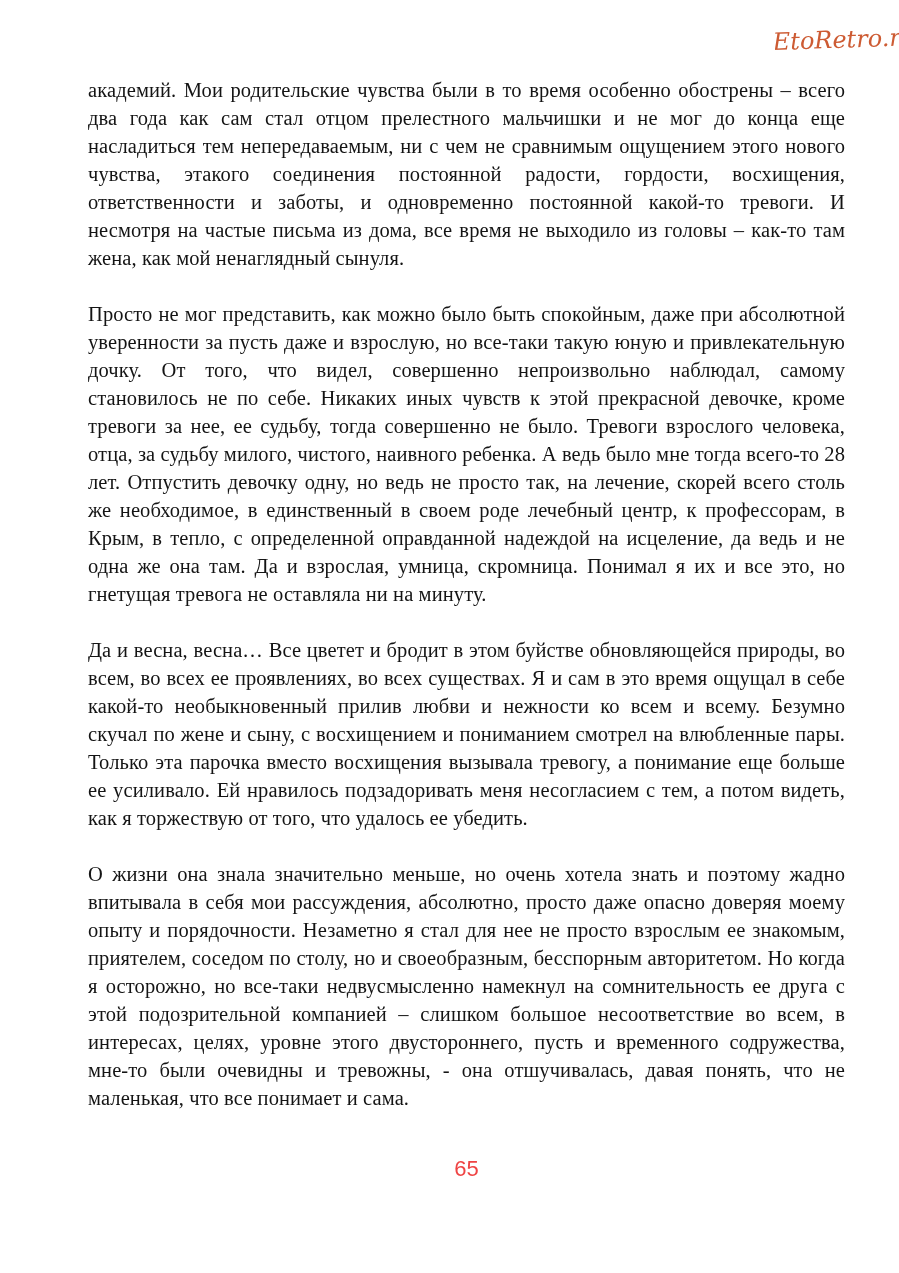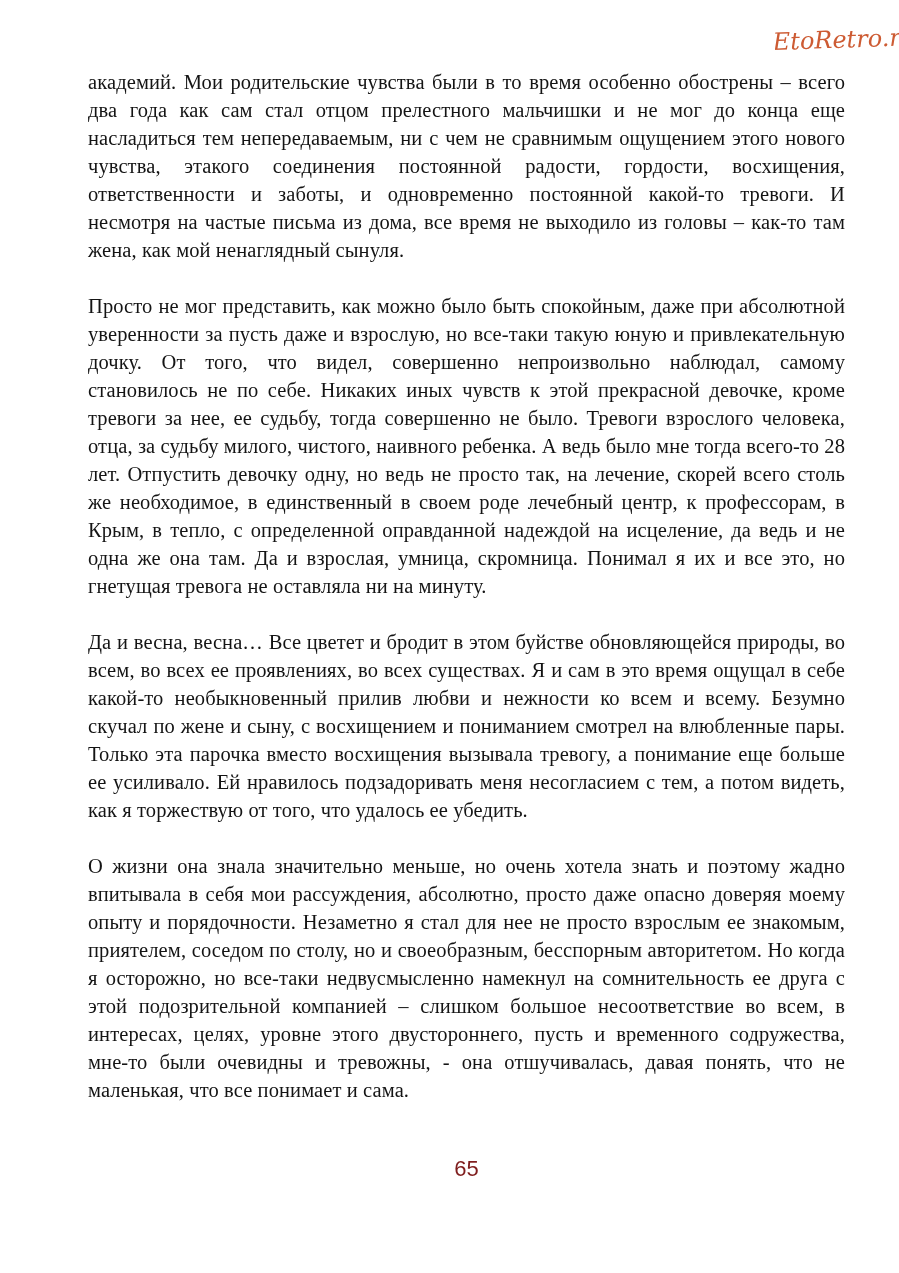--- a/index.html
+++ b/index.html
@@ -35,33 +35,33 @@
     position: absolute;
     left: 88px;
     top: 68px;
     width: 757px;
     font-size: 20.5px;
     line-height: 28px;
     text-align: justify;
     letter-spacing: 0.1px;
   }
   .text-block p {
-    margin: 0 0 28px 0;
+    margin: 8px 0 28px 0;
     padding: 0;
   }
   
   .page-number {
     position: absolute;
     left: 88px;
     width: 757px;
     top: 1156px;
     text-align: center;
     font-family: "Liberation Sans", "DejaVu Sans", sans-serif;
     font-size: 22px;
-    color: #7f1d1d;
+    color: #ef4444;
   }
 </style>
 </head>
 <body>
 
 <div class="page">
 
   <div class="watermark">
     <svg viewBox="0 0 124 66" xmlns="http://www.w3.org/2000/svg">
       <text x="-2" y="44" font-family="DejaVu Serif, Liberation Serif, serif" font-style="italic" font-size="24" transform="rotate(-2 0 44)" fill="#cd5b33">EtoRetro.ru</text>

